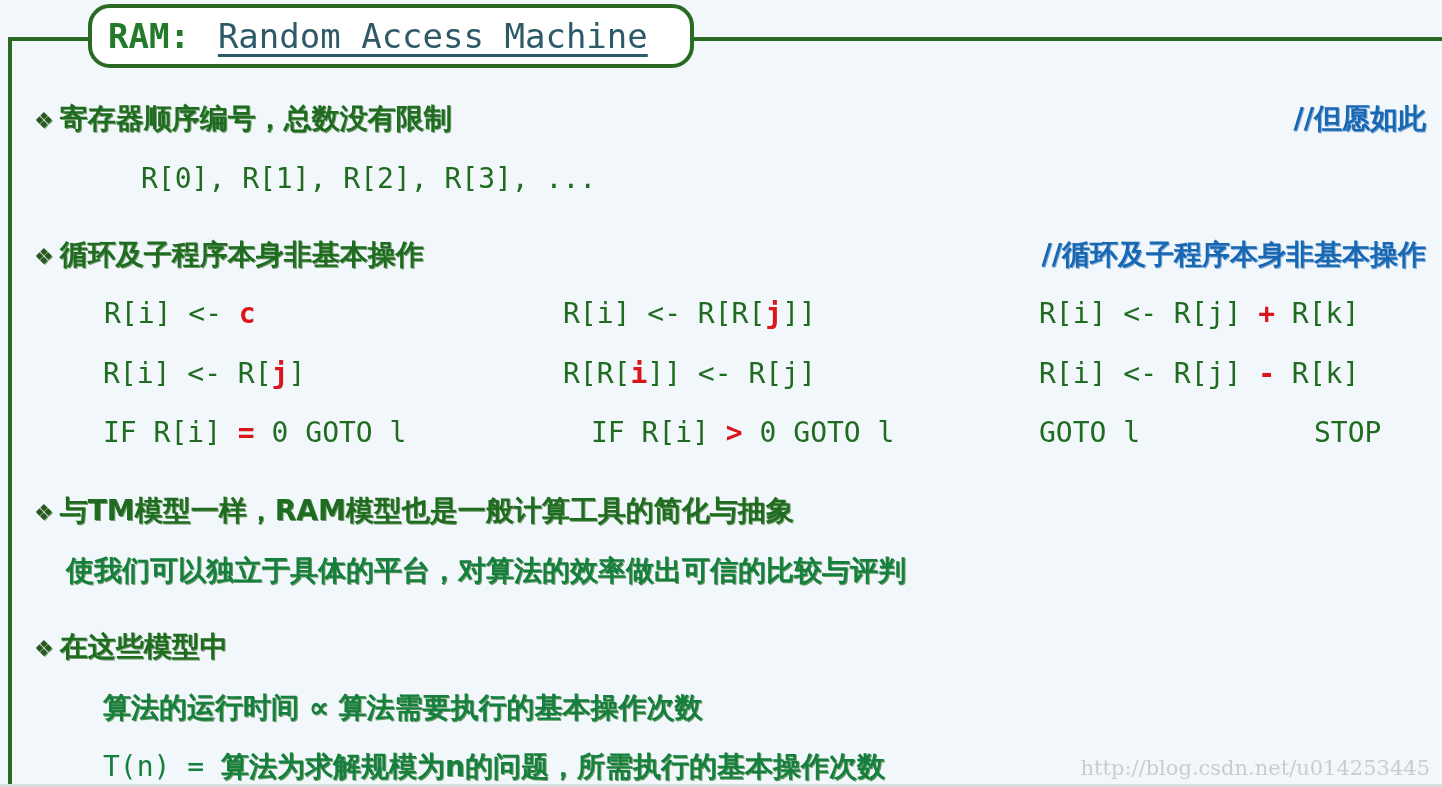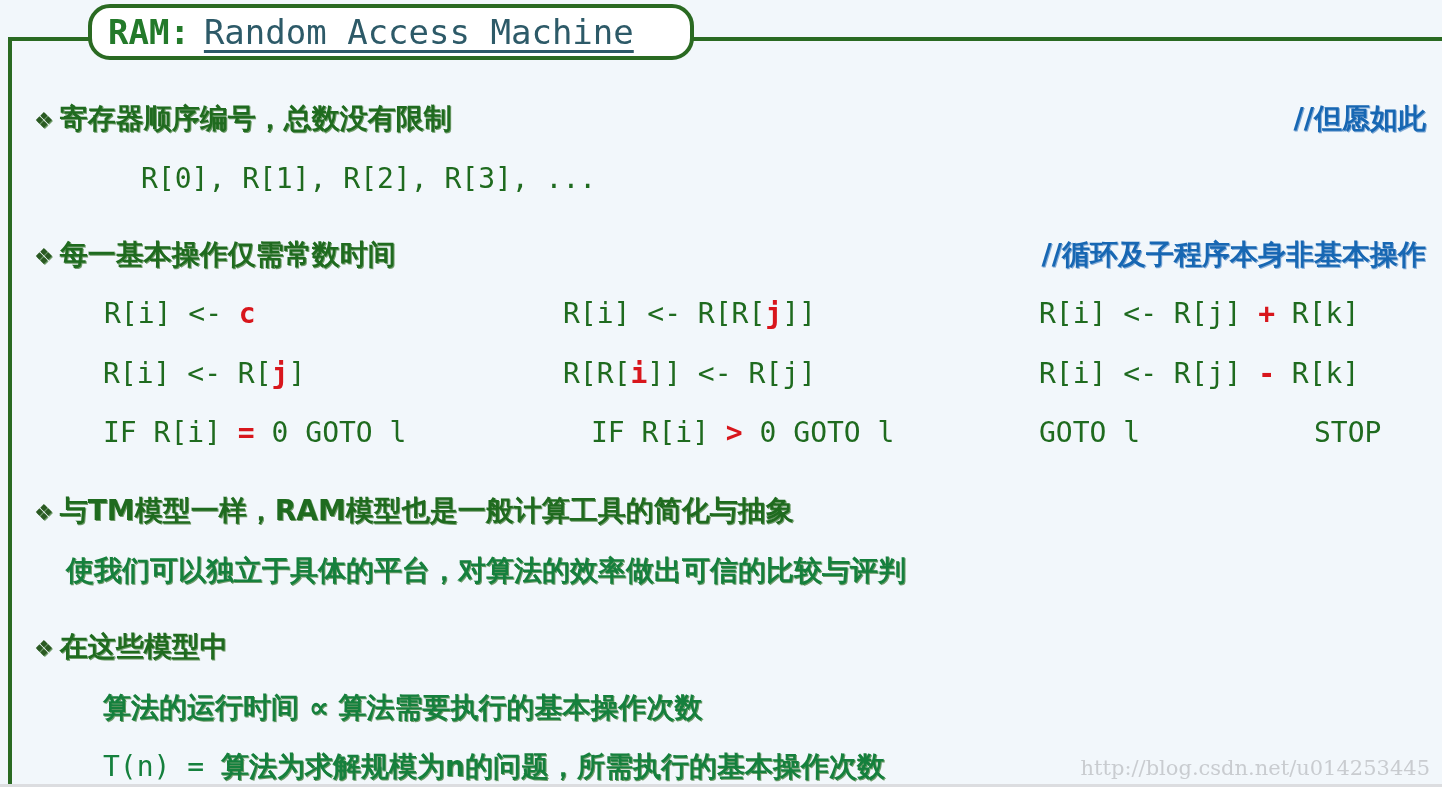--- a/index.html
+++ b/index.html
@@ -12,32 +12,32 @@
     .frame-top {
       position: absolute; left: 8px; top: 37px; right: 0;
       height: 4px; background: #2a6a22;
     }
     .frame-left {
       position: absolute; left: 8px; top: 37px; width: 4px;
       bottom: 3px; background: #2a6a22;
     }
     .title-box {
       position: absolute; left: 88px; top: 4px;
-      width: 606px; height: 56px;
+      width: 606px; height: 64px;
       background: #ffffff; border: 4px solid #2a6a22;
       border-radius: 22px; box-sizing: border-box;
       display: flex; align-items: center; padding-left: 16px;
       font-family: "DejaVu Sans Mono", monospace; font-size: 34px;
       white-space: nowrap;
     }
     .title-prefix { color: #237a2a; font-weight: bold; }
     .title-main {
       color: #2d5a68; text-decoration: underline;
       text-underline-offset: 6px; text-decoration-thickness: 3px;
-      margin-left: 14px;
+      margin-left: 28px;
     }
     .bullet {
       position: absolute; left: 34px;
       font-size: 28px; font-weight: bold; color: #1f6b1f;
       white-space: nowrap;
       text-shadow: 1px 1px 0 #6f9b6a;
     }
     .bullet .dia { font-size: 22px; margin-right: 6px; color:#2a5a22; }
     .comment {
       position: absolute; right: 16px;
@@ -75,21 +75,21 @@
   <span class="title-main">Random Access Machine</span>
 </div>
 
 <div class="bullet" style="top:100px;">
   <span class="dia">❖</span><span>寄存器顺序编号，总数没有限制</span>
 </div>
 <div class="comment" style="top:100px;">//但愿如此</div>
 <div class="mono" style="left:141px; top:162px;">R[0], R[1], R[2], R[3], ...</div>
 
 <div class="bullet" style="top:236px;">
-  <span class="dia">❖</span><span>每一基本操作仅需常数时间</span>
+  <span class="dia">❖</span><span>循环及子程序本身非基本操作</span>
 </div>
 <div class="comment" style="top:236px;">//循环及子程序本身非基本操作</div>
 
 <div class="mono" style="left:104px; top:297px;"><span>R[i] &lt;- </span><span class="r">c</span><span></span></div>
 <div class="mono" style="left:563px; top:297px;"><span>R[i] &lt;- R[R[</span><span class="r">j</span><span>]]</span></div>
 <div class="mono" style="left:1039px; top:297px;"><span>R[i] &lt;- R[j] </span><span class="r">+</span><span> R[k]</span></div>
 
 <div class="mono" style="left:103px; top:357px;"><span>R[i] &lt;- R[</span><span class="r">j</span><span>]</span></div>
 <div class="mono" style="left:563px; top:357px;"><span>R[R[</span><span class="r">i</span><span>]] &lt;- R[j]</span></div>
 <div class="mono" style="left:1039px; top:357px;"><span>R[i] &lt;- R[j] </span><span class="r">-</span><span> R[k]</span></div>

